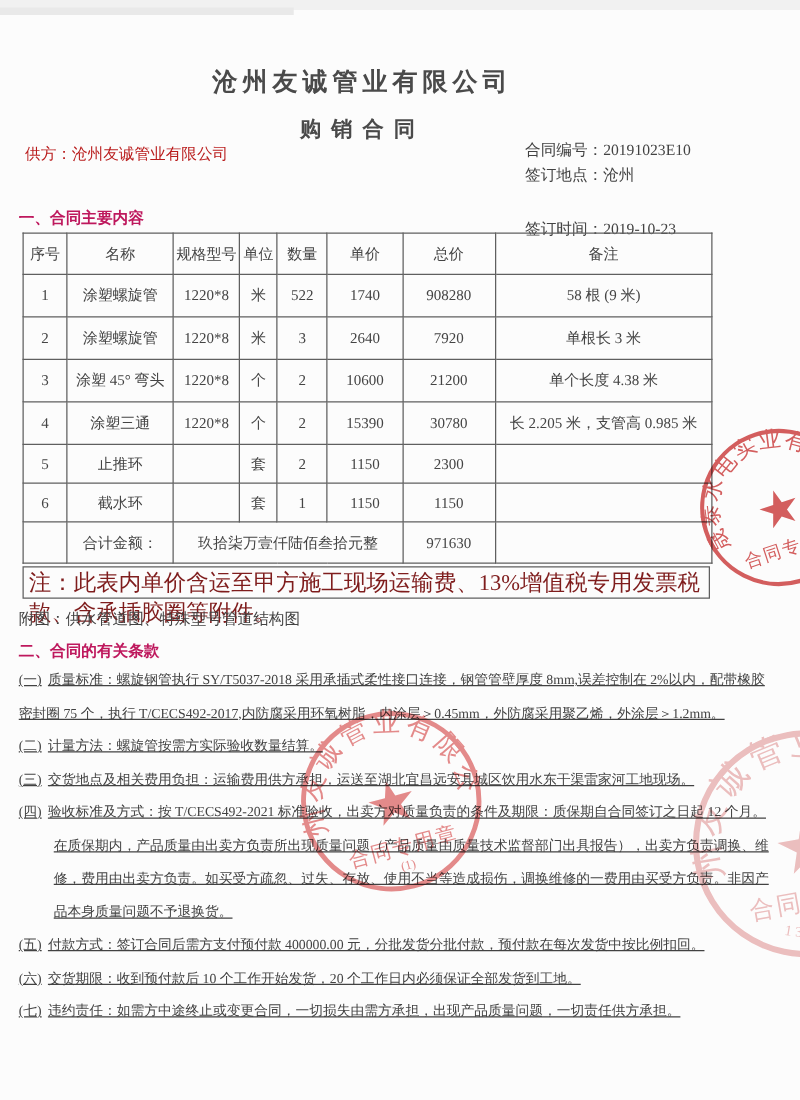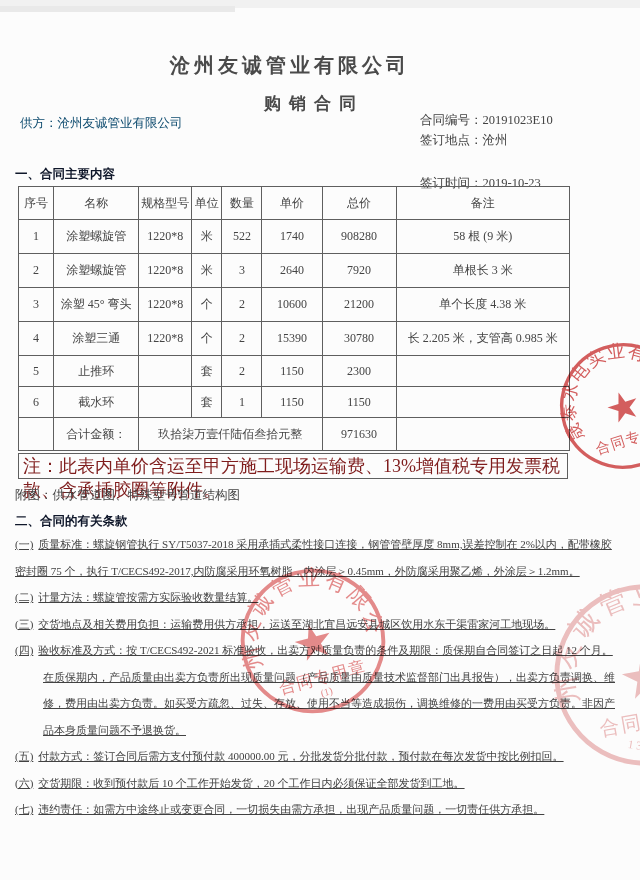--- a/index.html
+++ b/index.html
@@ -10,25 +10,25 @@
     color:#3d3d3d;
   }
   .scan-strip{position:absolute;left:0;top:0;width:640px;height:8px;background:#f1f1f1;}
   .scan-strip2{position:absolute;left:0;top:6px;width:235px;height:6px;background:#e9e9e9;}
   .company-title{
     position:absolute;left:0;top:52px;width:580px;text-align:center;
     font-size:20px;font-weight:600;letter-spacing:4px;color:#4a4a4a;
   }
   .doc-title{
     position:absolute;left:0;top:92px;width:580px;text-align:center;
-    font-size:17px;font-weight:600;letter-spacing:8px;color:#4a4a4a;padding-left:24px;
-  }
-  .party-line{position:absolute;left:20px;font-size:12.5px;color:#0c4a6e;}
+    font-size:17px;font-weight:600;letter-spacing:8px;color:#4a4a4a;
+  }
+  .party-line{position:absolute;left:20px;font-size:12.5px;color:#b91c1c;}
   .meta-line{position:absolute;left:420px;font-size:12.5px;color:#424242;}
-  .sec-heading{position:absolute;left:15px;font-size:12.5px;font-weight:600;color:#0f172a;text-align:right;}
+  .sec-heading{position:absolute;left:15px;font-size:12.5px;font-weight:600;color:#be185d;text-align:right;}
   .tbl-wrap{position:absolute;left:18px;top:186px;width:456px;border-radius:32px;}
   table.items{
     border-collapse:collapse;table-layout:fixed;width:552px;
     font-size:12px;color:#444;
   }
   table.items th,table.items td{
     border:1px solid #5f5f5f;text-align:center;vertical-align:middle;
     padding:1px 2px;font-weight:normal;overflow:hidden;
   }
   table.items th{height:30px;}

